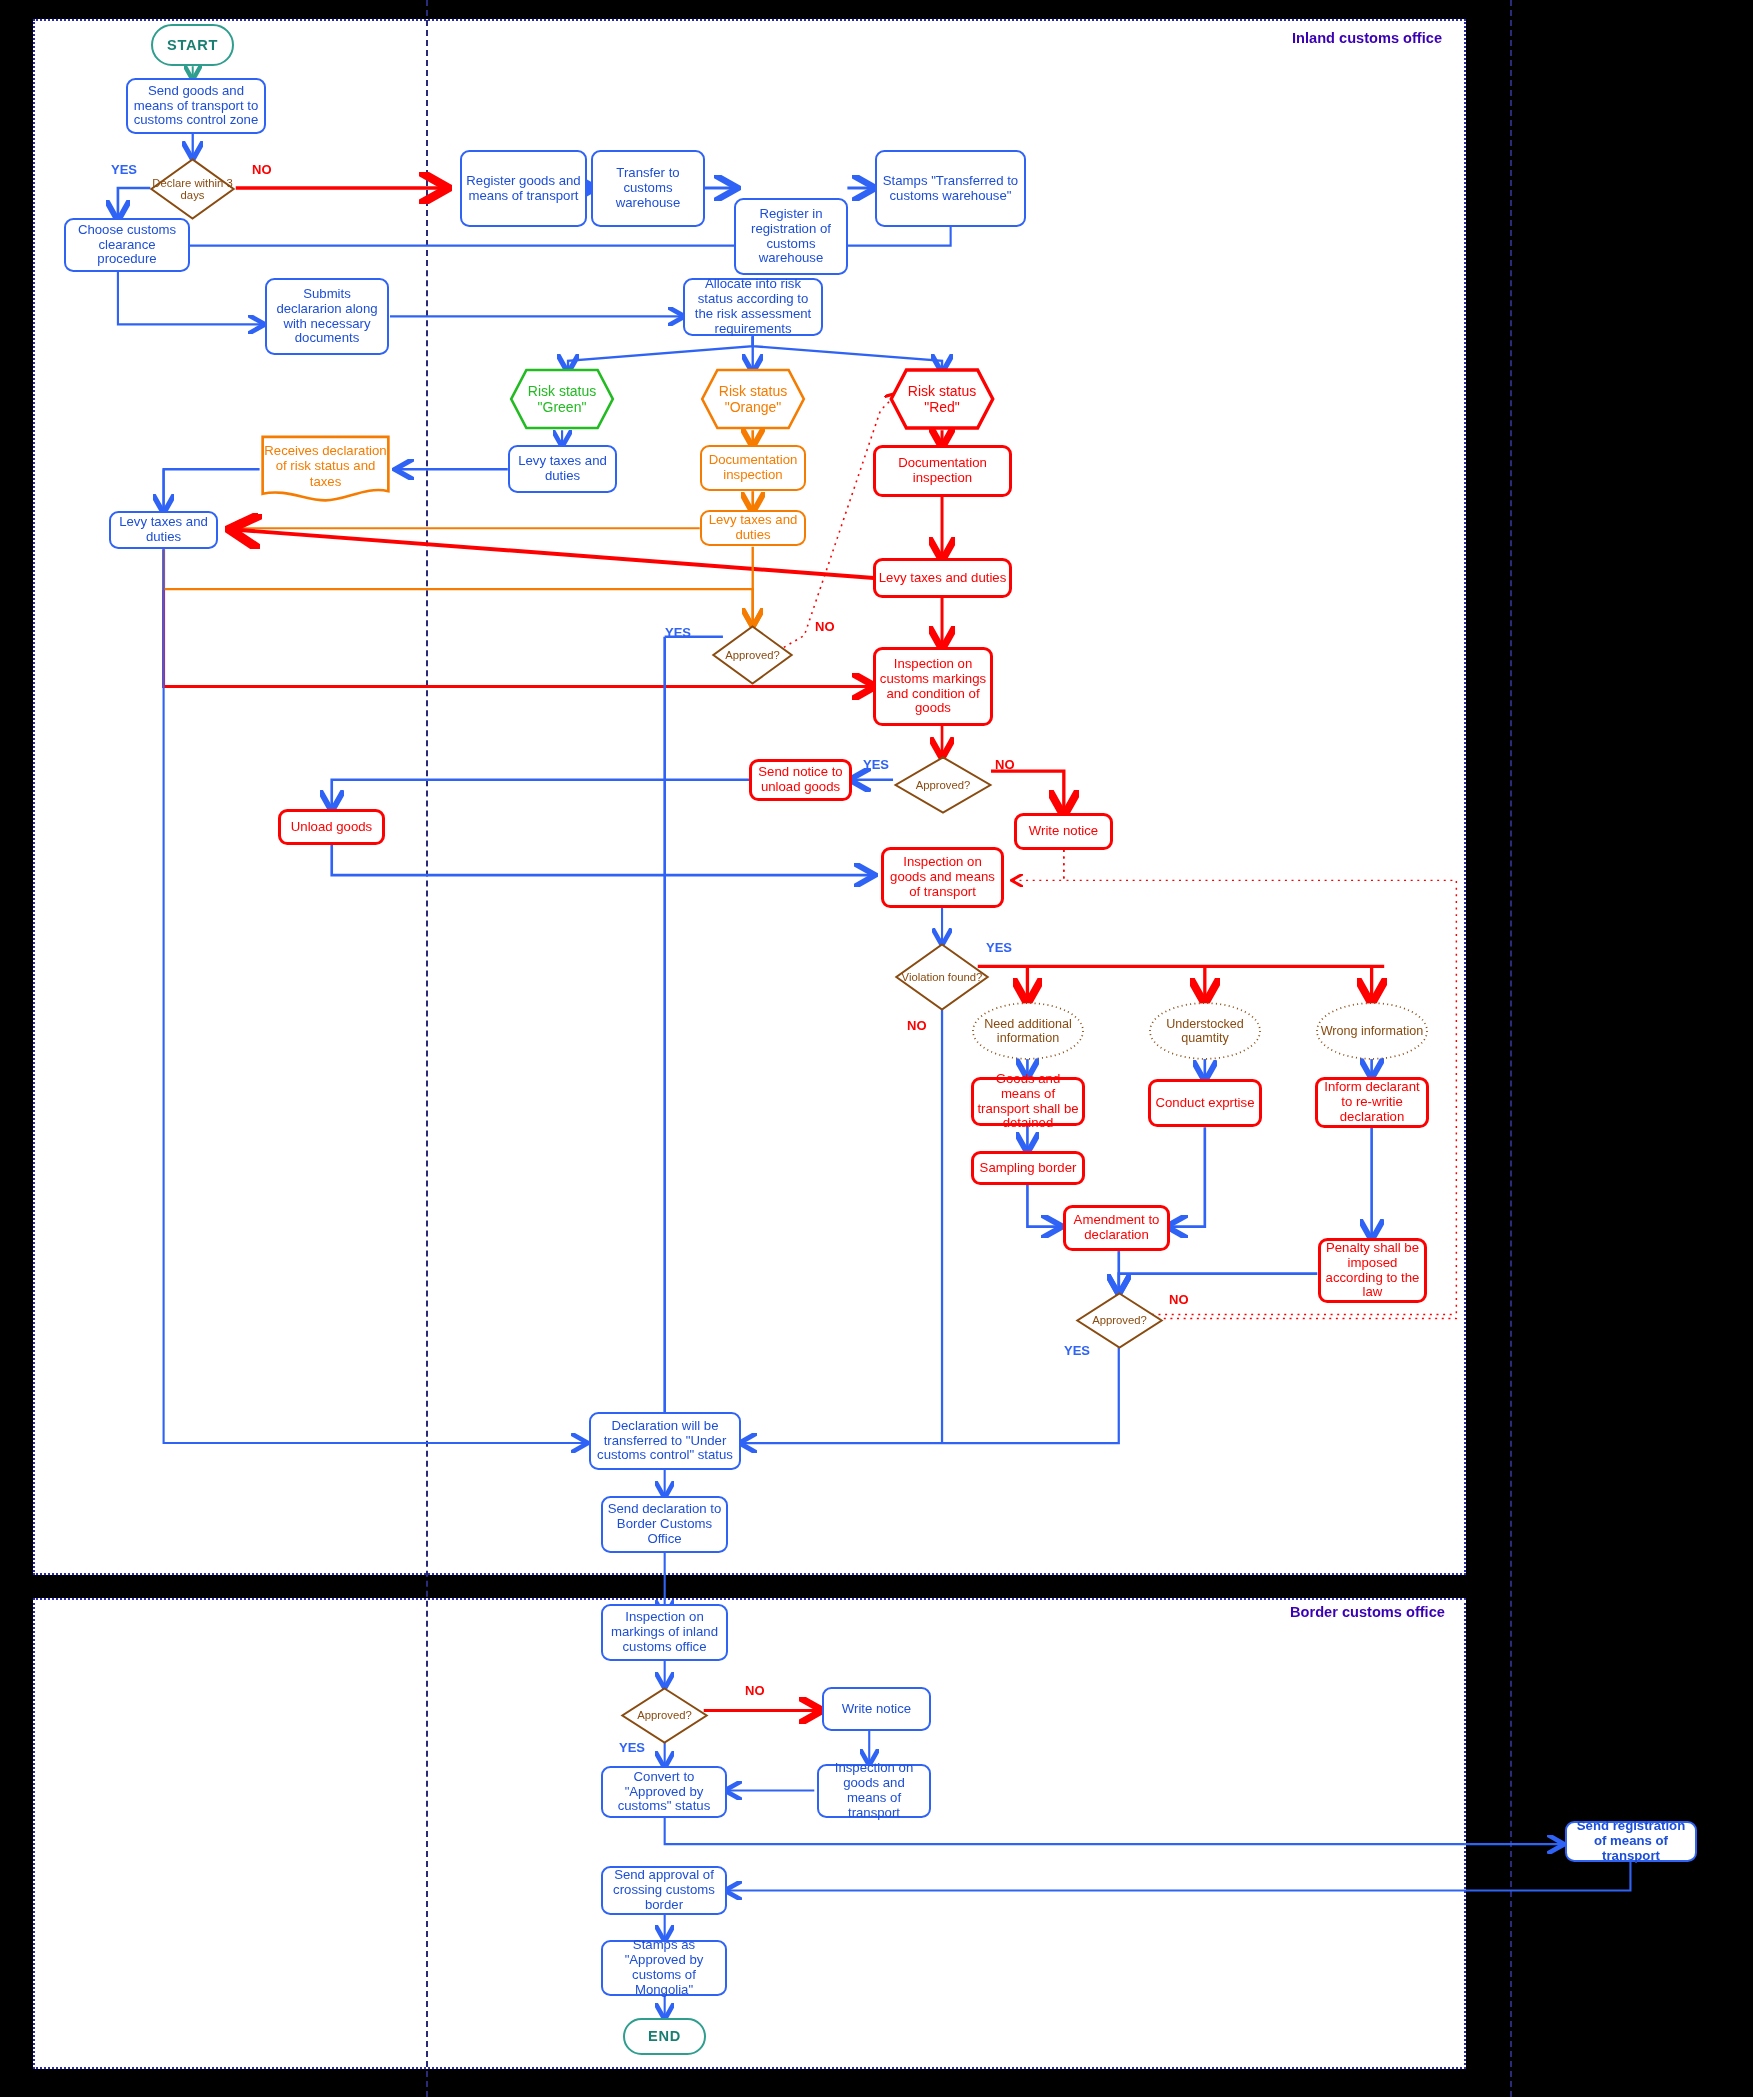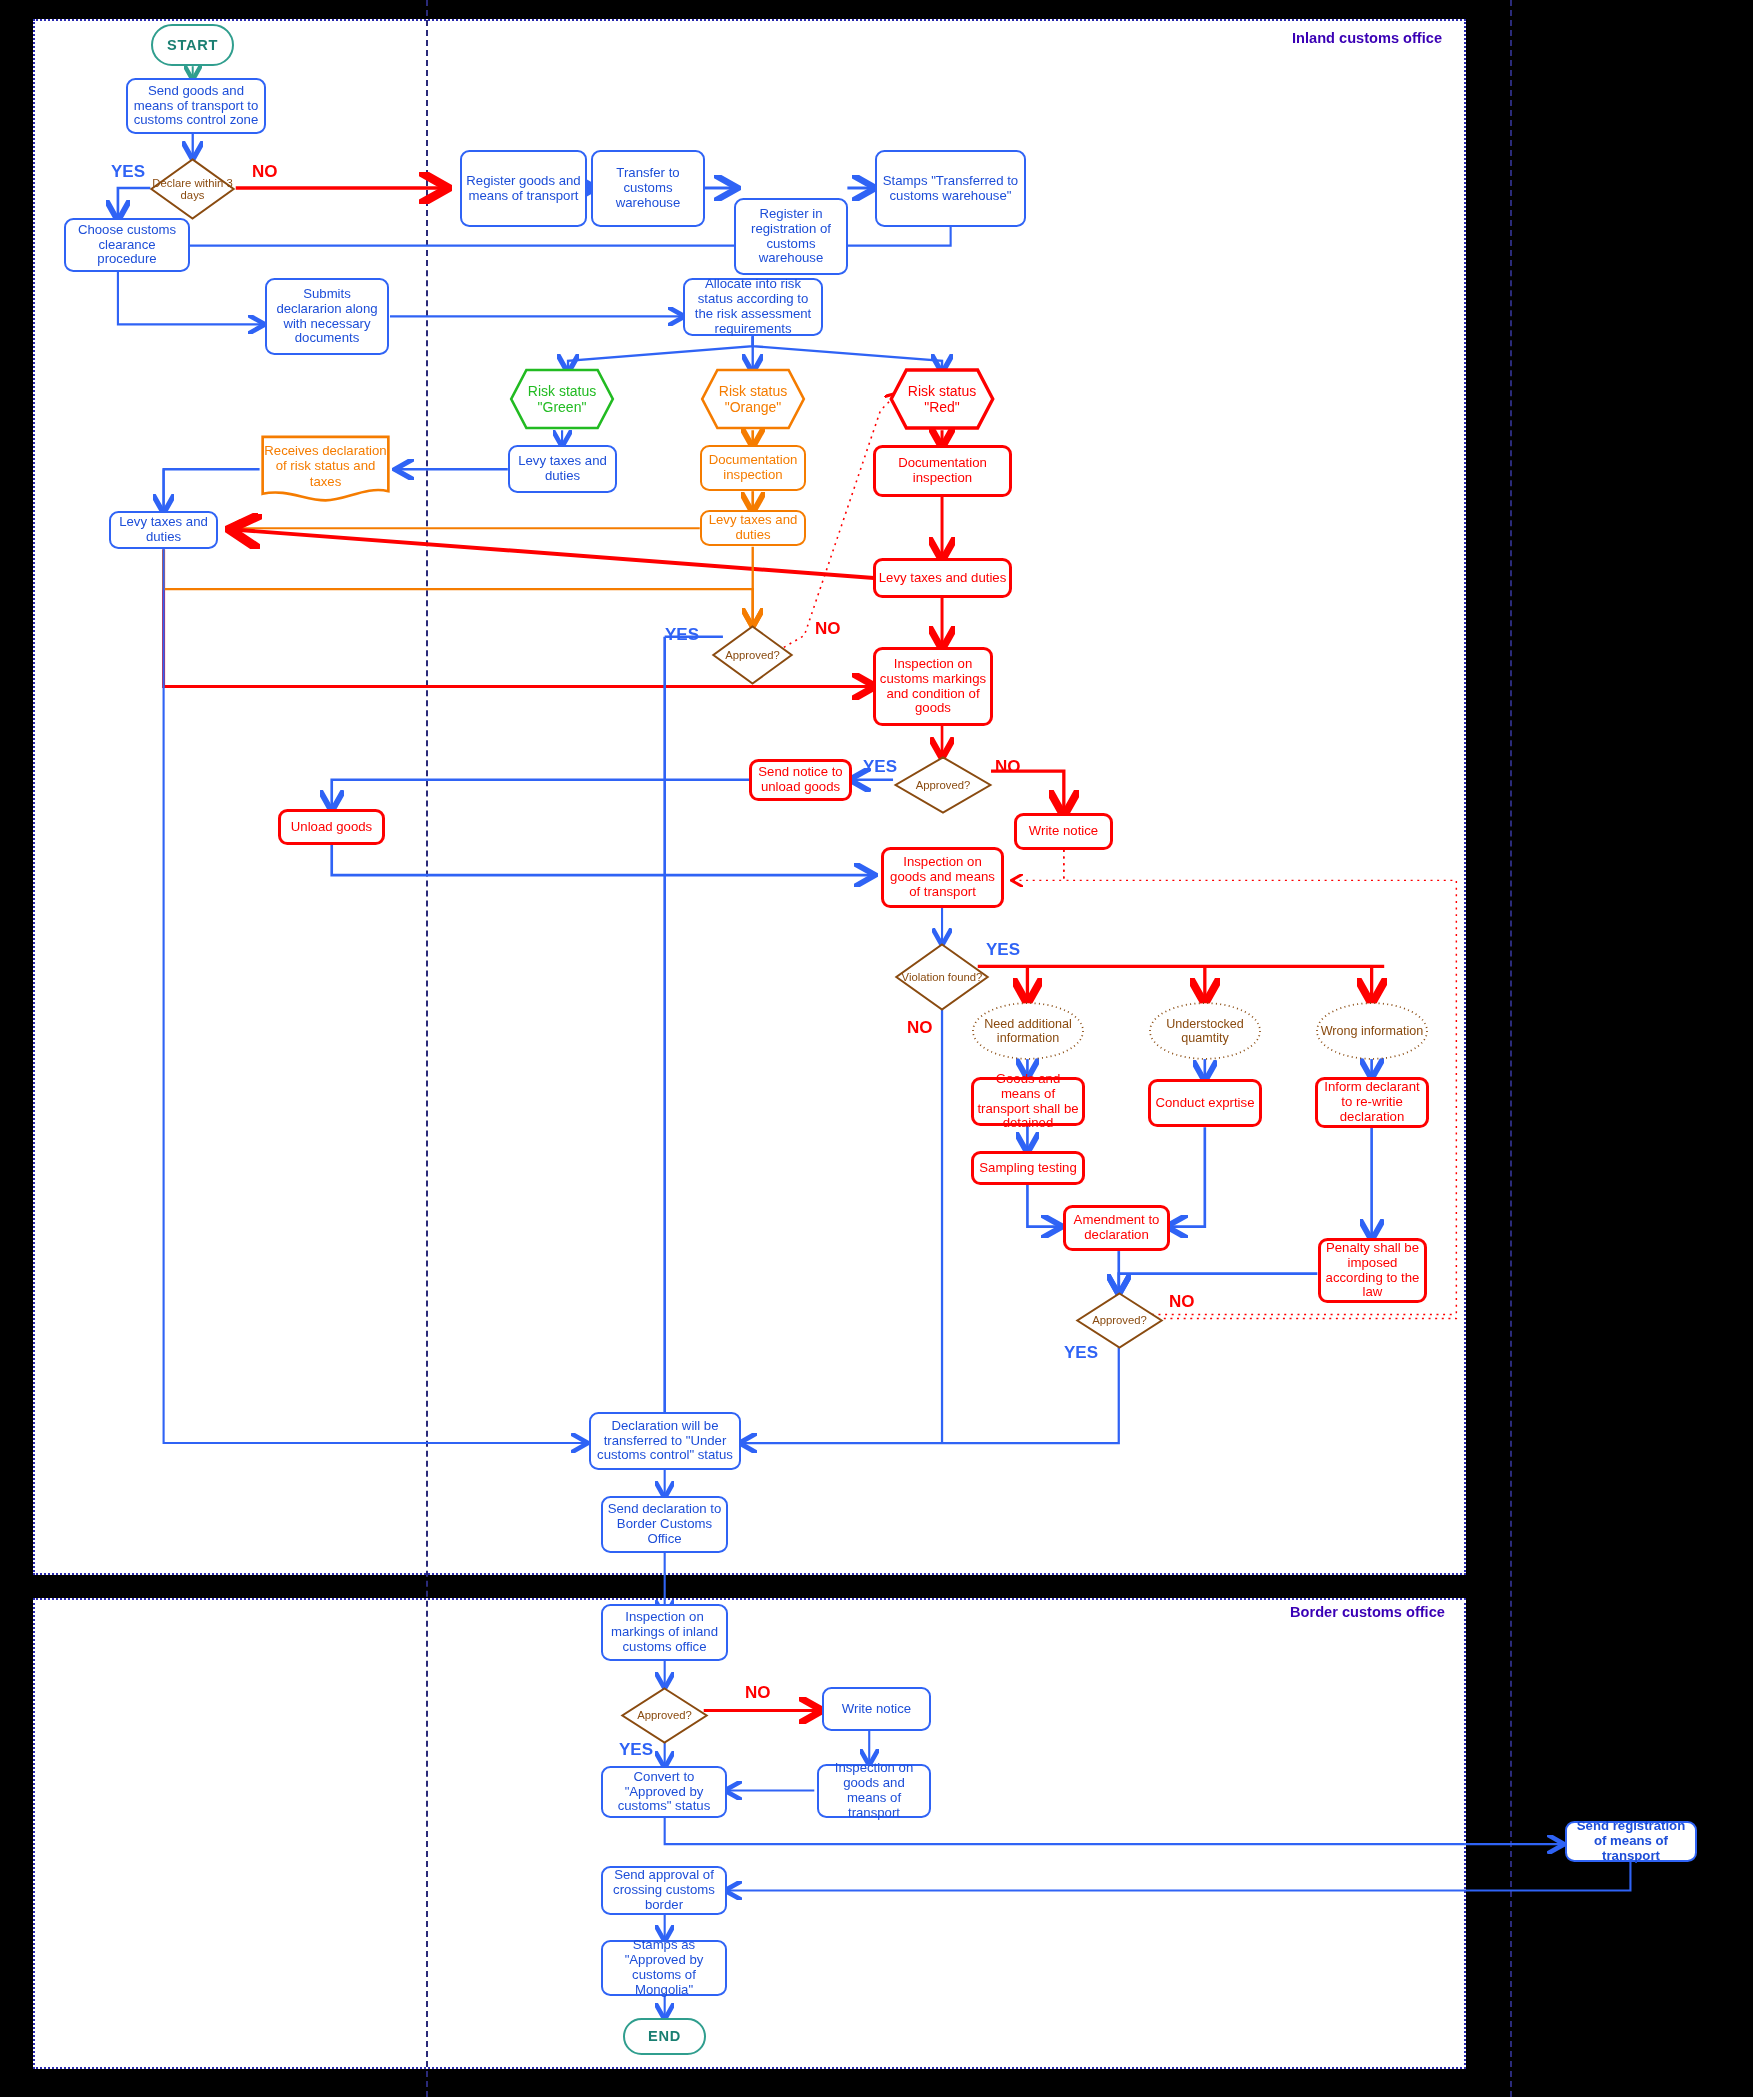--- a/index.html
+++ b/index.html
@@ -42,21 +42,21 @@
   
   .docnode{position:absolute;}
   .docnode svg{position:absolute;left:0;top:0;overflow:visible;}
   .docnode .dglabel{position:absolute;left:0;top:0;width:100%;height:100%;display:flex;align-items:center;justify-content:center;text-align:center;color:#f57c00;font-size:13.2px;line-height:1.15;padding:0 4px;box-sizing:border-box;}
 
   
   .ell{position:absolute;}
   .ell svg{position:absolute;left:0;top:0;overflow:visible;}
   .ell .elabel{position:absolute;left:0;top:0;width:100%;height:100%;display:flex;align-items:center;justify-content:center;text-align:center;color:#8a4b10;font-size:12.6px;line-height:1.15;}
 
-  .edgelabel{position:absolute;font-weight:bold;font-size:17px;white-space:nowrap;}
+  .edgelabel{position:absolute;font-weight:bold;font-size:13px;white-space:nowrap;}
   .lab-yes{color:#2f63f5;}
   .lab-no{color:#fe0000;}
 </style>
 </head>
 <body>
 
 <div id="canvas">
 
   <div class="panel" style="left:33px;top:18.5px;width:1433px;height:1556px;"></div>
   <div class="panel-border" style="left:33px;top:18.5px;width:1433px;height:1556px;"></div>
@@ -370,21 +370,21 @@
   <div class="node proc b-red fs20" style="left:971px;top:1077px;width:114px;height:49px;">
     <span class="t">Goods and means of transport shall be detained</span>
   </div>
   <div class="node proc b-red fs20" style="left:1148px;top:1079px;width:114px;height:48px;justify-content:center;">
     <span class="t">Conduct exprtise</span>
   </div>
   <div class="node proc b-red fs20" style="left:1315px;top:1077px;width:114px;height:51px;">
     <span class="t">Inform declarant to re-writie declaration</span>
   </div>
   <div class="node proc b-red fs20" style="left:971px;top:1151px;width:114px;height:34px;">
-    <span class="t">Sampling testing</span>
+    <span class="t">Sampling border</span>
   </div>
   <div class="node proc b-red fs20" style="left:1063px;top:1205px;width:107px;height:46px;">
     <span class="t">Amendment to declaration</span>
   </div>
   <div class="node proc b-red fs20" style="left:1318px;top:1238px;width:109px;height:65px;">
     <span class="t">Penalty shall be imposed according to the law</span>
   </div>
 
   <div class="diamond" style="left:1076px;top:1292px;width:87px;height:57px;">
     <svg width="87" height="57" viewBox="0 0 132 86">

